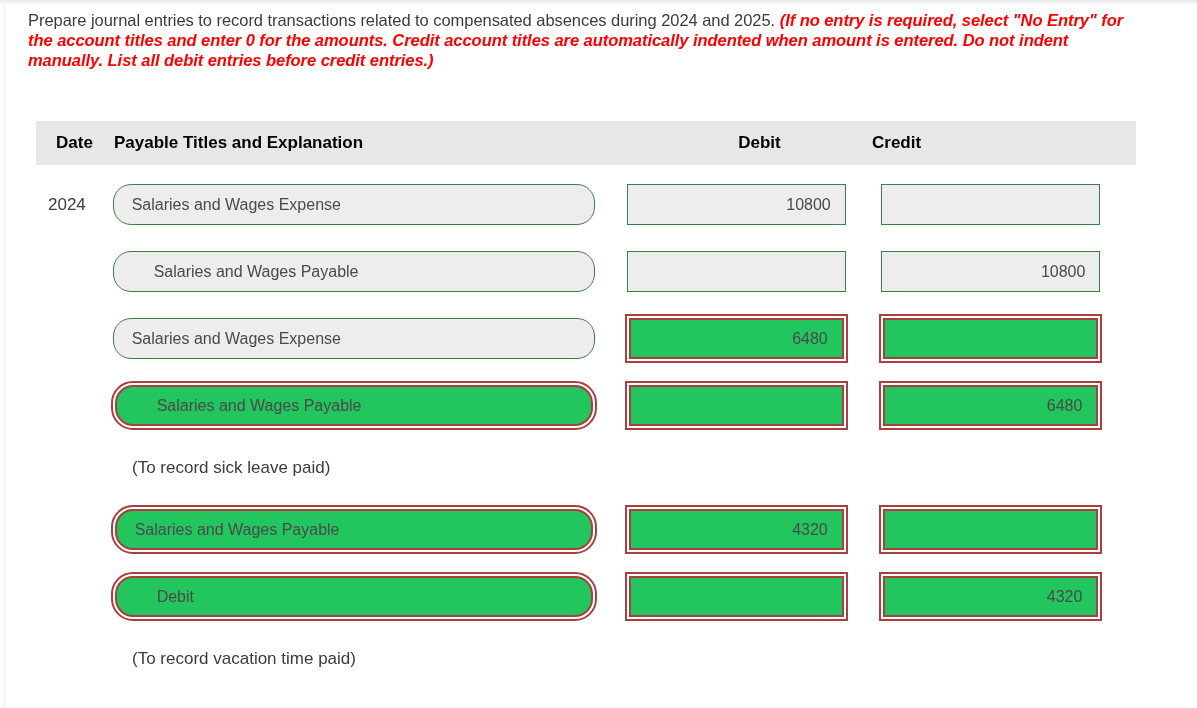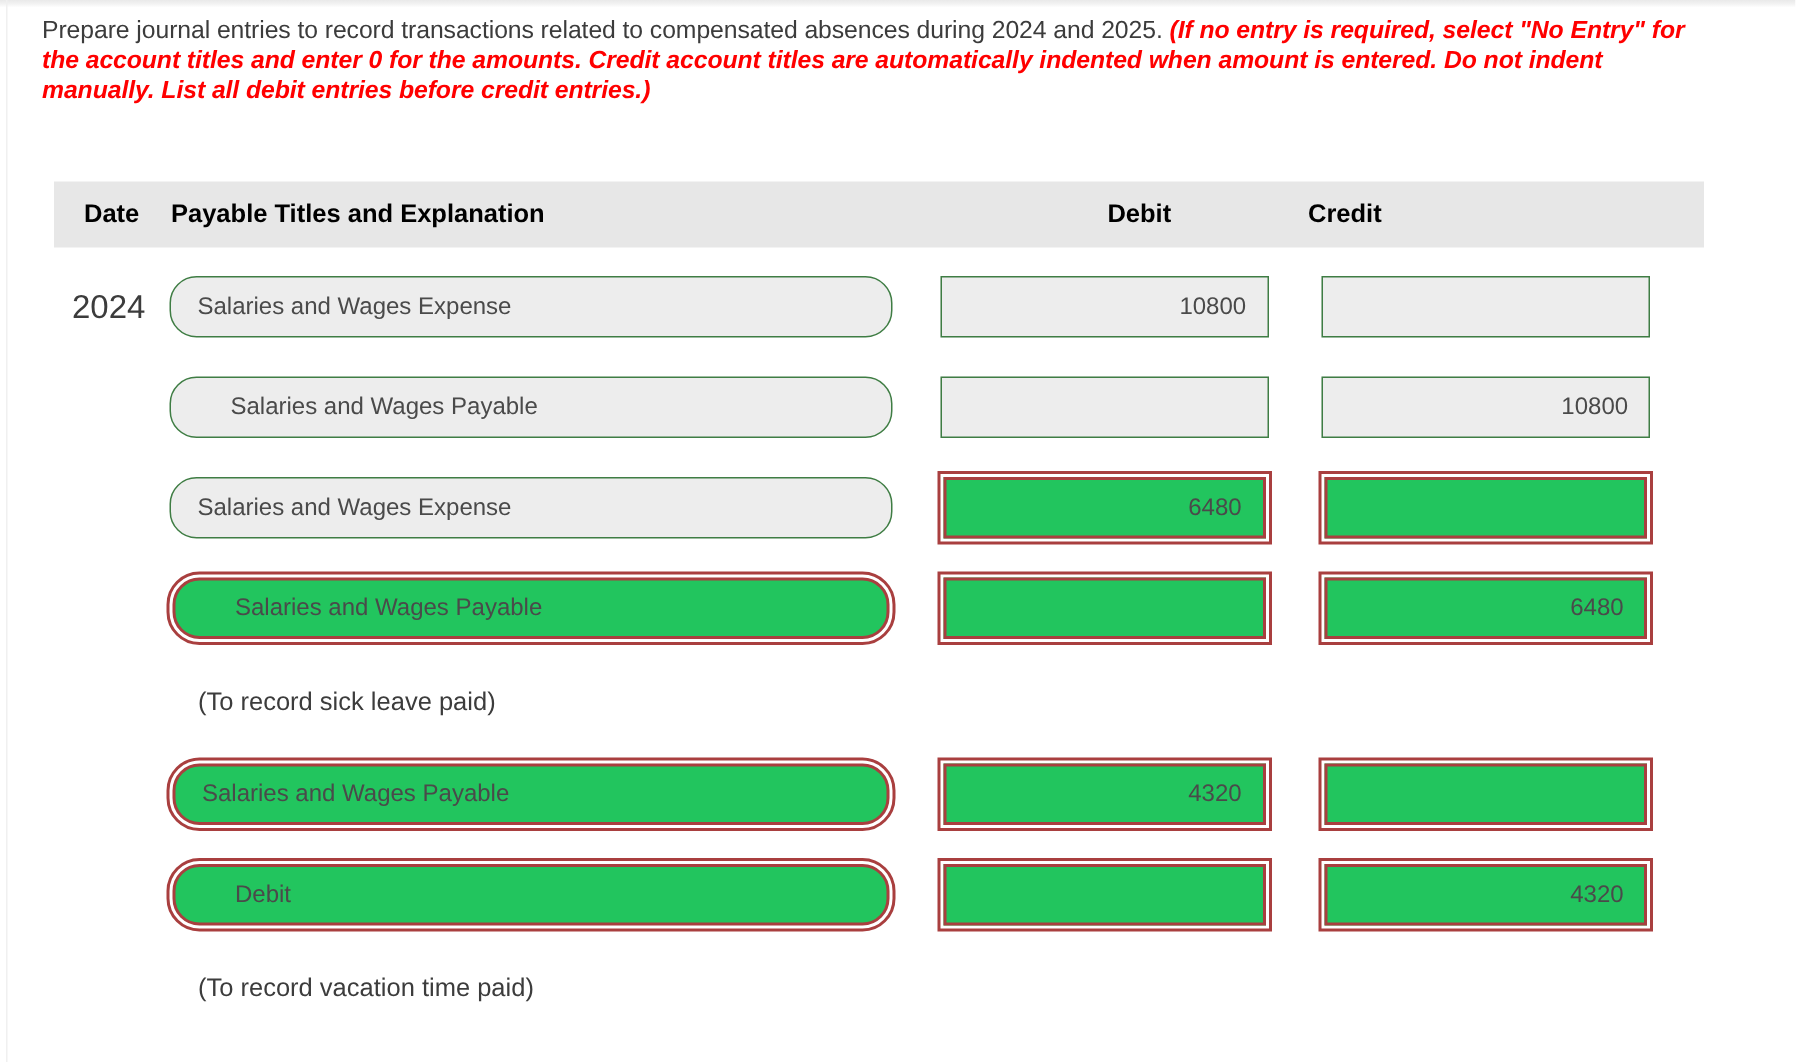--- a/index.html
+++ b/index.html
@@ -80,21 +80,21 @@
 
   .row {
     display: flex;
     align-items: center;
     height: 67px;
   }
   .row.explanation { height: 57px; }
 
   .cell-date {
     width: 78px;
-    font-size: 22px;
+    font-size: 17px;
     color: #3c3c3c;
     padding-left: 12px;
   }
 
   .cell-account { width: 525px; }
   .cell-debit   { width: 260px; display: flex; justify-content: flex-start; }
   .cell-credit  { width: 260px; display: flex; justify-content: flex-start; }
 
   
   .field {

